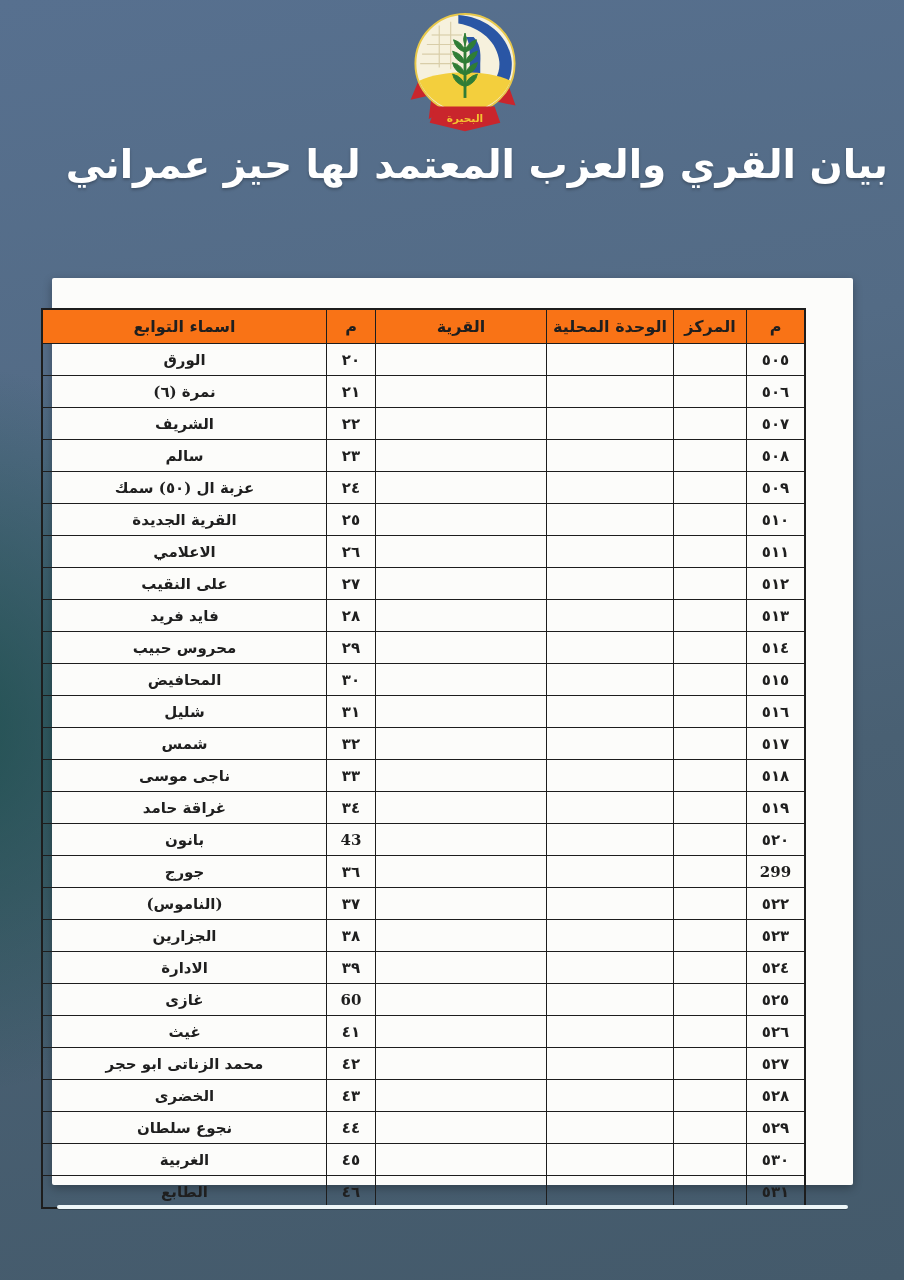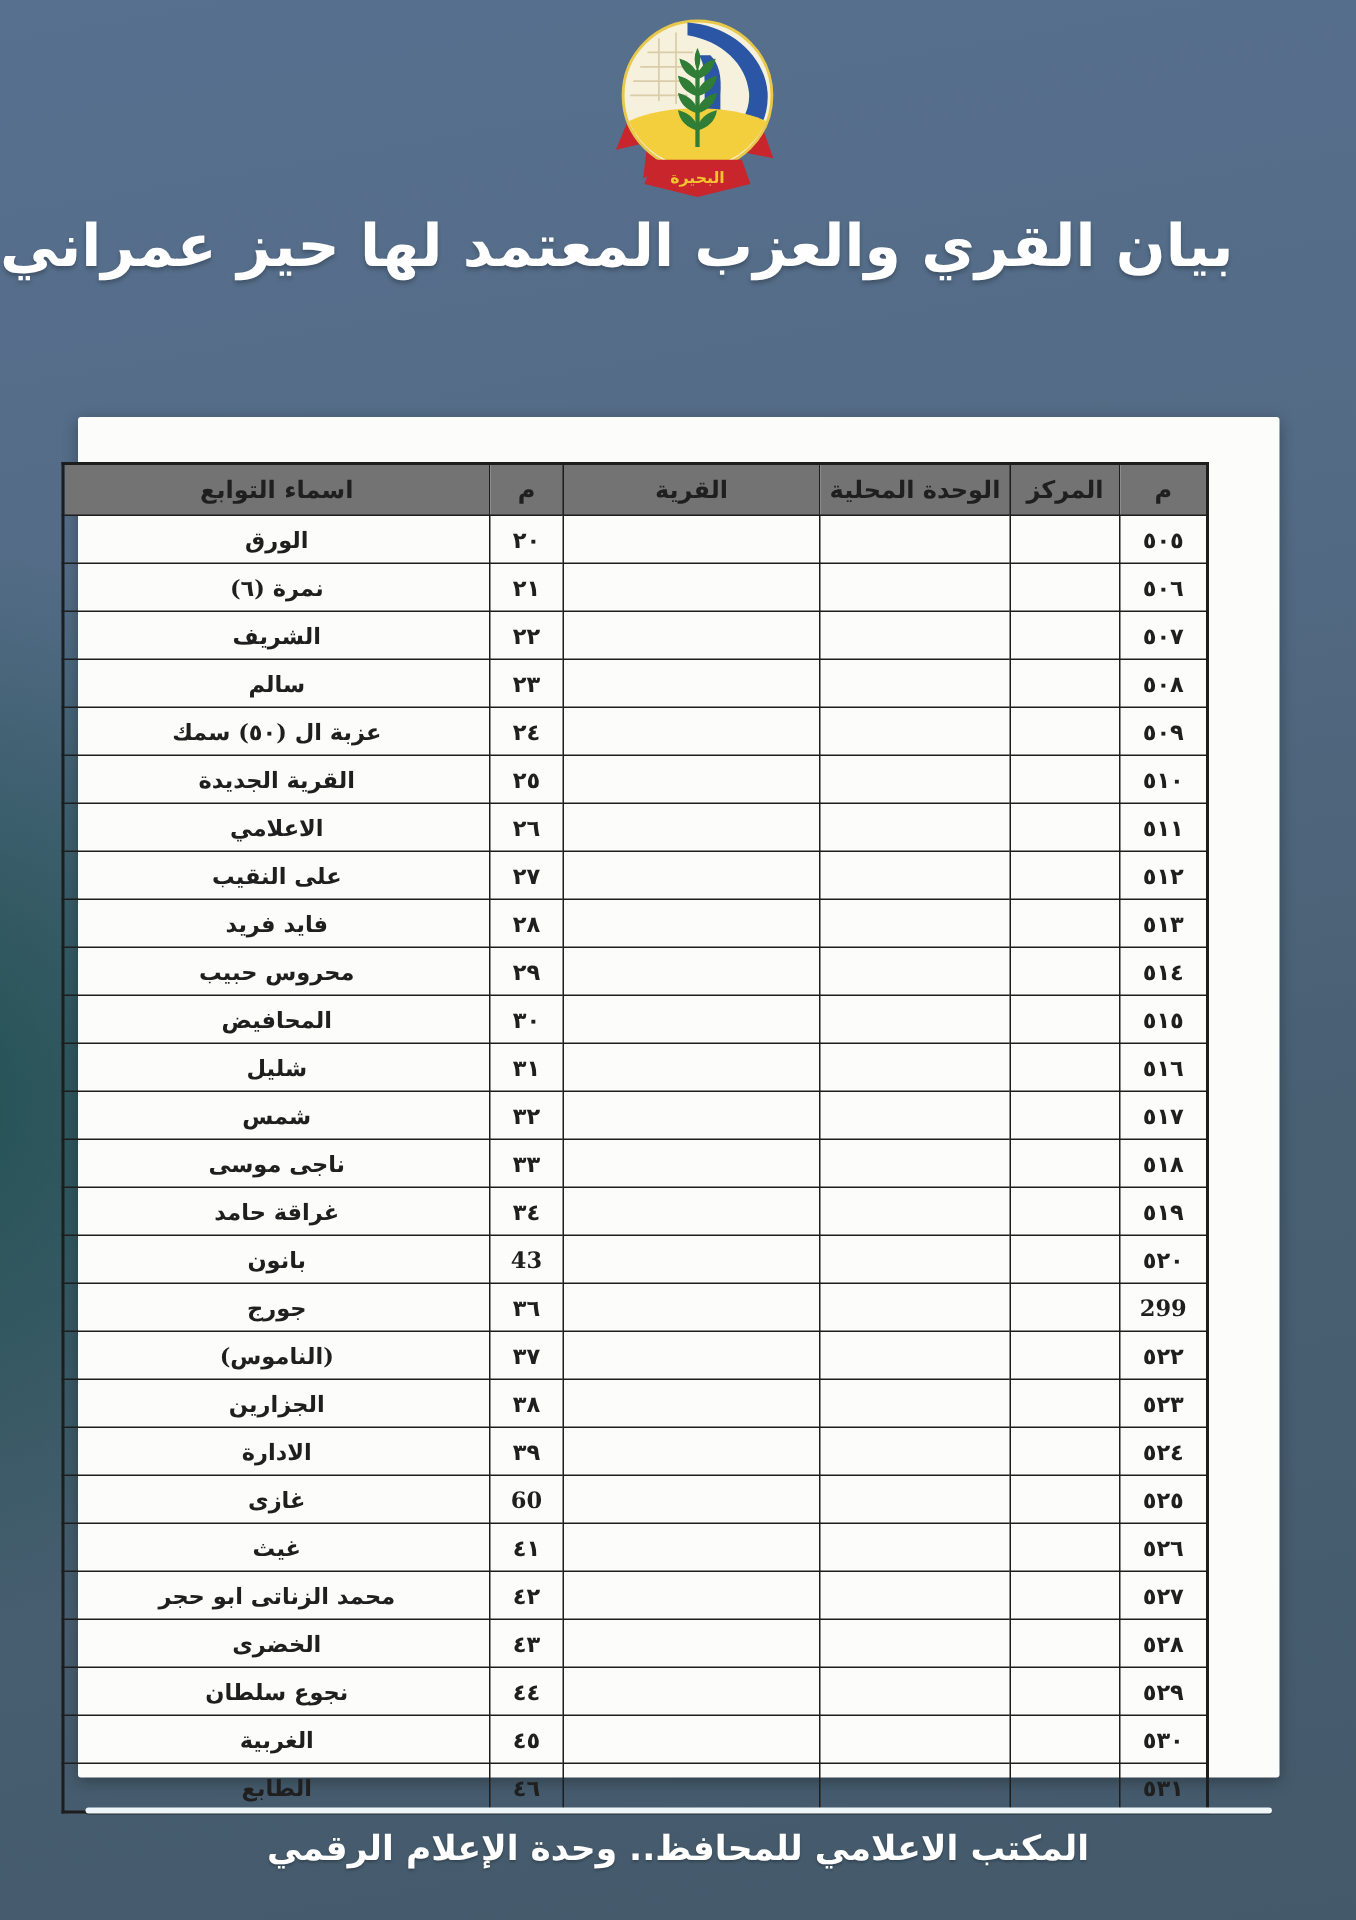--- a/index.html
+++ b/index.html
@@ -11,21 +11,21 @@
   .page{
     position:relative;width:904px;height:1280px;
     background-image:
       radial-gradient(ellipse 55% 42% at -6% 57%, rgba(24,77,73,0.82), rgba(24,77,73,0) 68%),
       linear-gradient(170deg,#57708f 0%,#536b85 32%,#496073 62%,#445a6b 100%);
   }
   
   .logo{position:absolute;top:10px;left:403px;width:124px;height:132px;}
   
   .title{
-    position:absolute;top:142px;left:0;width:888px;text-align:left;
+    position:absolute;top:142px;left:0;width:888px;text-align:right;
     color:#ffffff;font-size:39px;font-weight:700;letter-spacing:0;
     text-shadow:0 2px 3px rgba(0,0,0,0.25);
   }
   .subtitle{
     position:absolute;top:215px;left:0;width:904px;text-align:center;
     color:#f2f6f8;font-size:29px;font-weight:400;
     text-shadow:0 1px 2px rgba(0,0,0,0.2);
   }
   
   .paper{
@@ -40,21 +40,21 @@
     font-family:"DejaVu Serif","Liberation Serif","DejaVu Sans",serif;
   }
   table.data th,table.data td{
     border:1.6px solid #1d1d1d;
     padding:0 4px;height:31px;
     text-align:center;vertical-align:middle;
     color:#1f1f1f;font-size:15px;font-weight:700;
     overflow:hidden;white-space:nowrap;
   }
   table.data{border:2.5px solid #1d1d1d;}
-  table.data thead th{background:#737373;font-size:16px;height:33px;}
+  table.data thead th{background:#f97316;font-size:16px;height:33px;}
   .col-serial{width:49px;}
   .col-center{width:64px;}
   .col-local_unit{width:118px;}
   .col-village{width:162px;}
   .col-sub_serial{width:40px;}
   .col-followers{width:275px;}
   
   .footer-line{
     position:absolute;top:1205px;left:57px;width:791px;height:4px;
     background:#eef6f8;border-radius:2px;
@@ -339,15 +339,14 @@
             <td class="col-local_unit"></td>
             <td class="col-village"></td>
             <td class="col-sub_serial">٤٦</td>
             <td class="col-followers">الطابع</td>
           </tr>
         </tbody>
     </table>
   </div>
 
   <div class="footer-line"></div>
-  <div class="footer-text">المكتب الاعلامي للمحافظ.. وحدة الإعلام الرقمي</div>
 
 </div>
 
 </body></html>

